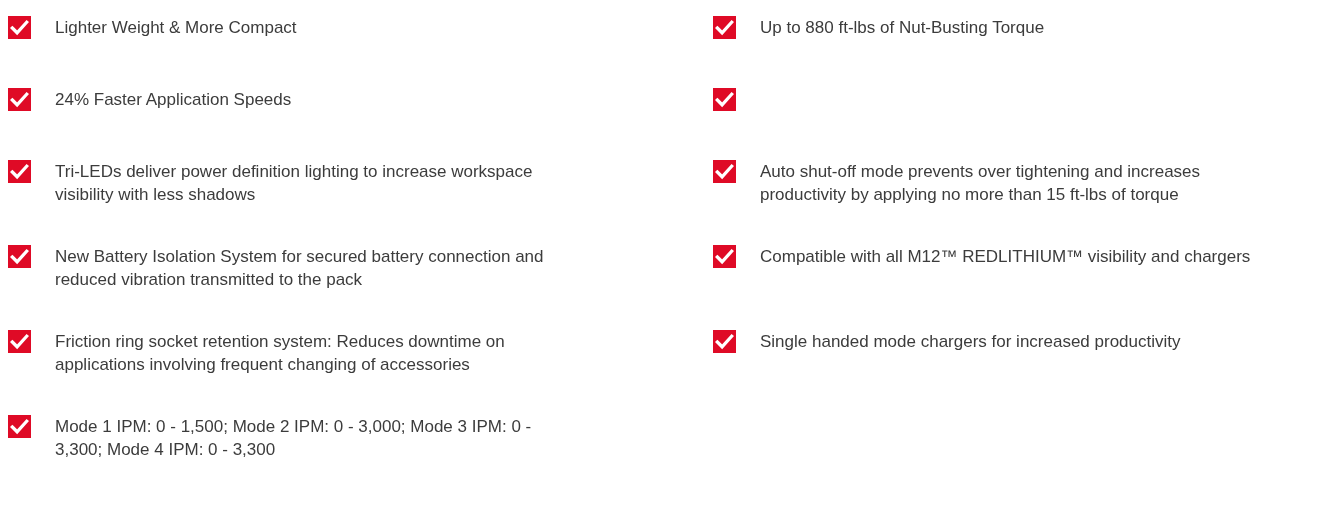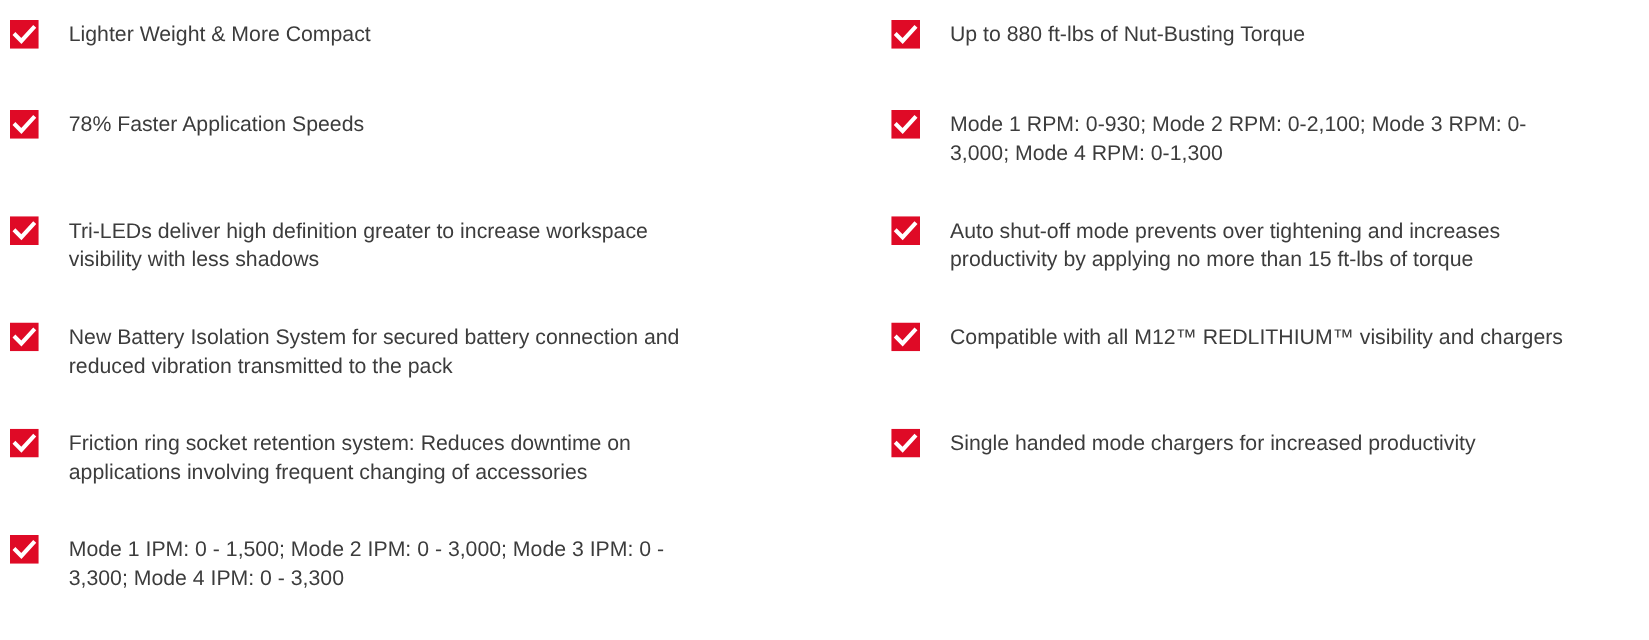--- a/index.html
+++ b/index.html
@@ -70,41 +70,39 @@
     <p class="feature-text">Up to 880 ft-lbs of Nut-Busting Torque</p>
   </div>
 
   <div class="feature">
     <span class="checkbox">
       <svg viewBox="0 0 24 24" aria-hidden="true">
         <rect x="0" y="0" width="24" height="24" fill="#df0a26"></rect>
         <path d="M4.5 12.5 L9.5 17.5 L19.5 6.5" fill="none" stroke-width="3.4" stroke-linecap="square" stroke="#ffffff"></path>
       </svg>
     </span>
-    <p class="feature-text">78% Faster Application Speeds</p>
+    <p class="feature-text">24% Faster Application Speeds</p>
   </div>
   <div class="feature">
     <span class="checkbox">
       <svg viewBox="0 0 24 24" aria-hidden="true">
         <rect x="0" y="0" width="24" height="24" fill="#df0a26"></rect>
         <path d="M4.5 12.5 L9.5 17.5 L19.5 6.5" fill="none" stroke-width="3.4" stroke-linecap="square" stroke="#ffffff"></path>
       </svg>
     </span>
-    <p class="feature-text">Mode 1 RPM: 0-930; Mode 2 RPM: 0-2,100; Mode 3 RPM: 0-
-3,000; Mode 4 RPM: 0-1,300</p>
   </div>
 
   <div class="feature">
     <span class="checkbox">
       <svg viewBox="0 0 24 24" aria-hidden="true">
         <rect x="0" y="0" width="24" height="24" fill="#df0a26"></rect>
         <path d="M4.5 12.5 L9.5 17.5 L19.5 6.5" fill="none" stroke-width="3.4" stroke-linecap="square" stroke="#ffffff"></path>
       </svg>
     </span>
-    <p class="feature-text">Tri-LEDs deliver high definition greater to increase workspace
+    <p class="feature-text">Tri-LEDs deliver power definition lighting to increase workspace
 visibility with less shadows</p>
   </div>
 
   <div class="feature">
     <span class="checkbox">
       <svg viewBox="0 0 24 24" aria-hidden="true">
         <rect x="0" y="0" width="24" height="24" fill="#df0a26"></rect>
         <path d="M4.5 12.5 L9.5 17.5 L19.5 6.5" fill="none" stroke-width="3.4" stroke-linecap="square" stroke="#ffffff"></path>
       </svg>
     </span>

